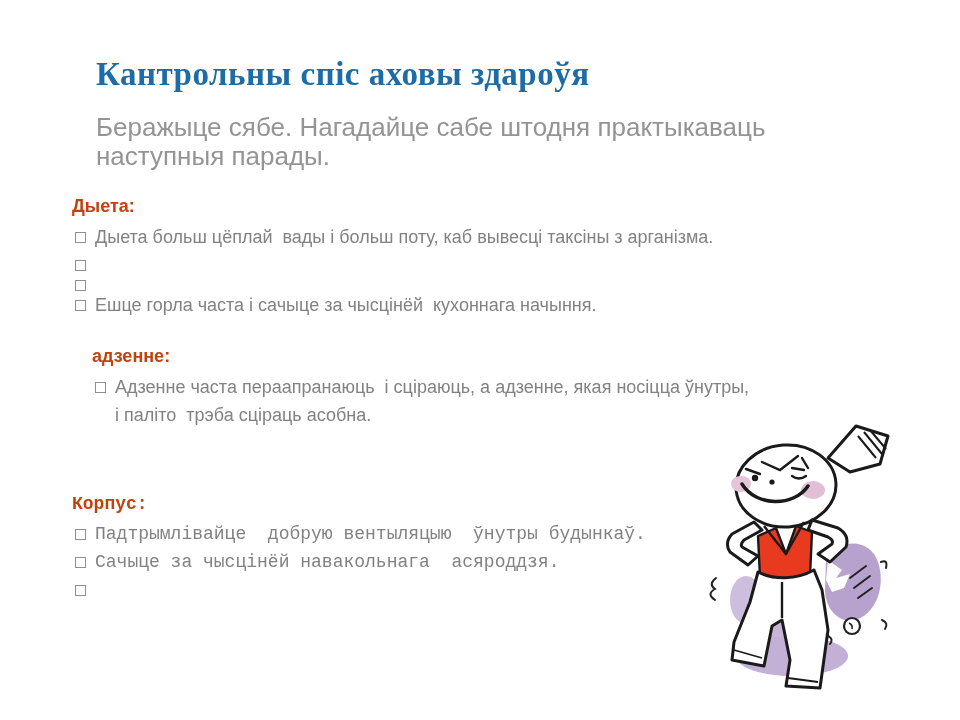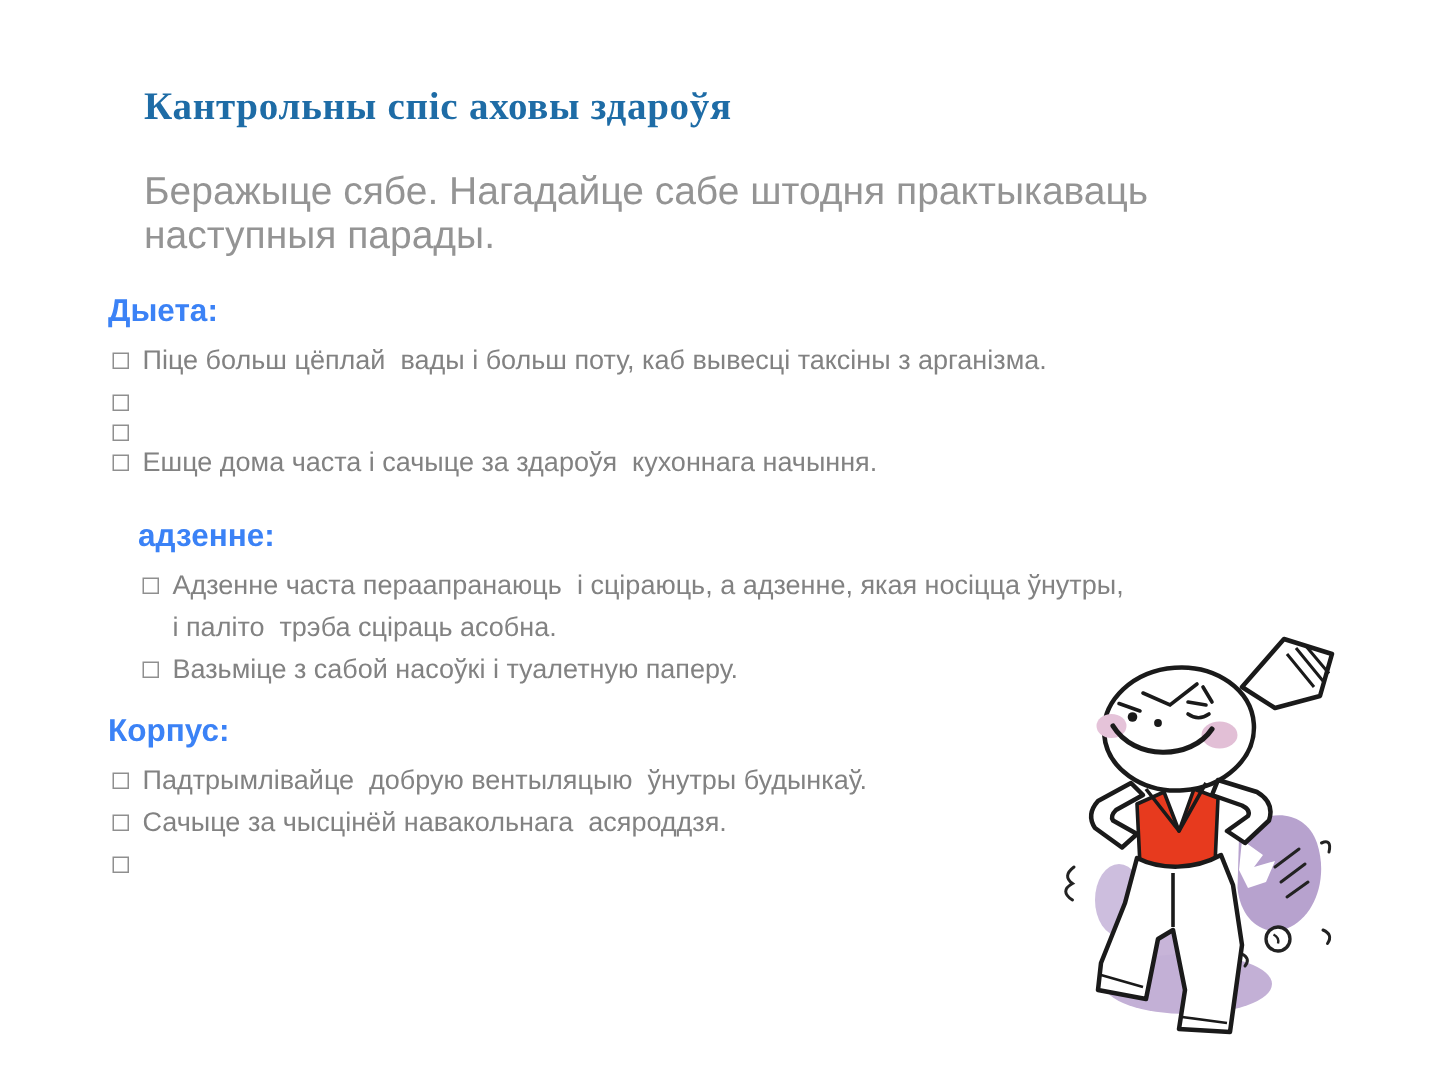--- a/index.html
+++ b/index.html
@@ -11,44 +11,44 @@
     overflow: hidden;
     font-family: "Liberation Sans", sans-serif;
   }
   .title {
     position: absolute;
     left: 96px;
     top: 56px;
     margin: 0;
     font-family: "Liberation Serif", serif;
     font-weight: bold;
-    font-size: 26px;
+    font-size: 33px;
     letter-spacing: 0.5px;
     color: #1E6CA6;
     white-space: pre-wrap;
   }
   .subtitle {
     position: absolute;
     left: 96px;
     top: 113px;
     margin: 0;
     font-size: 26px;
     line-height: 29px;
     color: #949494;
     white-space: pre-wrap;
   }
   .section { position: absolute; left: 72px; width: 860px; }
   .sec-dyeta   { top: 196px; }
   .sec-adzenne { top: 346px; margin-left: 20px; }
-  .sec-korpus  { top: 476px; }
+  .sec-korpus  { top: 494px; font-family: Liberation Mono, monospace; }
   .sec-heading {
     margin: 0 0 6px 0;
-    font-size: 21px;
+    font-size: 18px;
     font-weight: bold;
-    color: #3b82f6;
+    color: #c2410c;
   }
   .item {
     display: flex;
     align-items: flex-start;
     font-size: 18px;
     line-height: 28px;
     color: #828282;
   }
   .checkbox {
     flex: none;
@@ -72,44 +72,40 @@
 <div class="slide">
 
   <h1 class="title">Кантрольны спіс аховы здароўя</h1>
   <p class="subtitle">Беражыце сябе. Нагадайце сабе штодня практыкаваць
 наступныя парады.</p>
 
   <section class="section sec-dyeta">
     <h2 class="sec-heading">Дыета:</h2>
     <div class="item">
       <span class="checkbox"></span>
-      <span class="item-text">Піце больш цёплай  вады і больш поту, каб вывесці таксіны з арганізма.</span>
+      <span class="item-text">Дыета больш цёплай  вады і больш поту, каб вывесці таксіны з арганізма.</span>
     </div>
     <div class="item">
       <span class="checkbox"></span>
     </div>
     <div class="item">
       <span class="checkbox"></span>
     </div>
     <div class="item">
       <span class="checkbox"></span>
-      <span class="item-text">Ешце дома часта і сачыце за здароўя  кухоннага начыння.</span>
+      <span class="item-text">Ешце горла часта і сачыце за чысцінёй  кухоннага начыння.</span>
     </div>
   </section>
 
   <section class="section sec-adzenne">
     <h2 class="sec-heading">адзенне:</h2>
     <div class="item">
       <span class="checkbox"></span>
       <span class="item-text">Адзенне часта пераапранаюць  і сціраюць, а адзенне, якая носіцца ўнутры,
 і паліто  трэба сціраць асобна.</span>
-    </div>
-    <div class="item">
-      <span class="checkbox"></span>
-      <span class="item-text">Вазьміце з сабой насоўкі і туалетную паперу.</span>
     </div>
   </section>
 
   <section class="section sec-korpus">
     <h2 class="sec-heading">Корпус:</h2>
     <div class="item">
       <span class="checkbox"></span>
       <span class="item-text">Падтрымлівайце  добрую вентыляцыю  ўнутры будынкаў.</span>
     </div>
     <div class="item">

